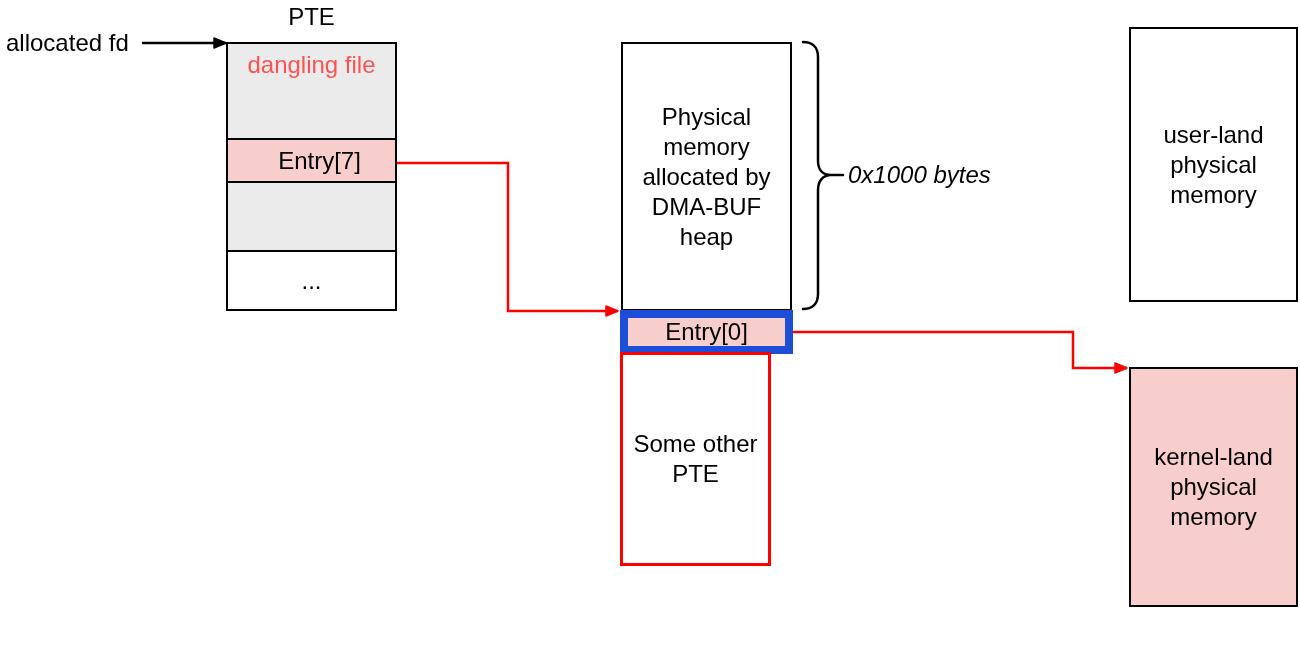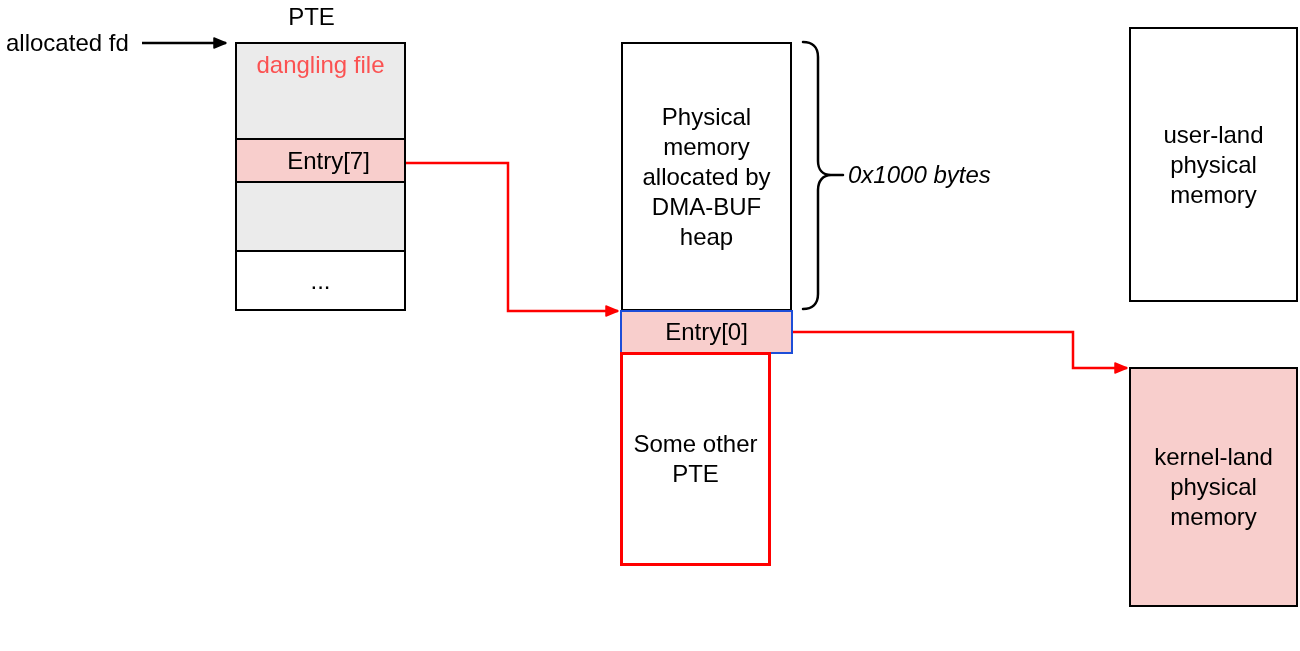--- a/index.html
+++ b/index.html
@@ -17,21 +17,21 @@
   .black-arrow { stroke: #000000; stroke-width: 2.5; fill: none; }
   .red-arrow   { stroke: #ff0000; stroke-width: 2.5; fill: none; }
   .brace       { stroke: #000000; stroke-width: 2.5; fill: none; stroke-linecap: round; }
 
   .label { position: absolute; white-space: pre-line; line-height: 30px; }
   .dangling-fd { left: 6px;   top: 28px; }
   .pte-title   { left: 226px; top: 2px;  width: 171px; text-align: center; }
   .size-label  { left: 848px; top: 160px; font-style: italic; }
 
   .pte-table {
-    position: absolute; left: 235px; top: 42px; width: 171px; height: 269px;
+    position: absolute; left: 226px; top: 42px; width: 171px; height: 269px;
     border: 2px solid #000000; box-sizing: border-box;
     display: flex; flex-direction: column; background: #ffffff;
   }
   .cell {
     box-sizing: border-box; display: flex; align-items: center; justify-content: center;
     border-bottom: 2px solid #000000; text-align: center;
   }
   .cell:last-child { border-bottom: none; }
   .cell.gray  { background: #ebebeb; }
   .cell.pink  { background: #f8cecc; padding-left: 16px; }
@@ -43,21 +43,21 @@
   .red-text { color: #fb5252; }
 
   .box {
     position: absolute; box-sizing: border-box;
     border: 2px solid #000000; background: #ffffff;
     display: flex; align-items: center; justify-content: center;
     text-align: center; white-space: pre-line; line-height: 30px;
   }
   .dma-buf    { left: 621px;  top: 42px;  width: 171px; height: 269px; }
   .entry0     { left: 620px;  top: 310px; width: 173px; height: 44px;
-                border: 2px solid #1d4ed8; background: #f8cecc; }
+                border: 8px solid #1d4ed8; background: #f8cecc; }
   .some-other { left: 620px;  top: 352px; width: 151px; height: 214px;
                 border: 3px solid #ff0000; }
   .user-land  { left: 1129px; top: 27px;  width: 169px; height: 275px; }
   .kernel-land{ left: 1129px; top: 367px; width: 169px; height: 240px; background: #f8cecc; }
 </style>
 </head>
 <body>
 
 <div class="canvas">
 

